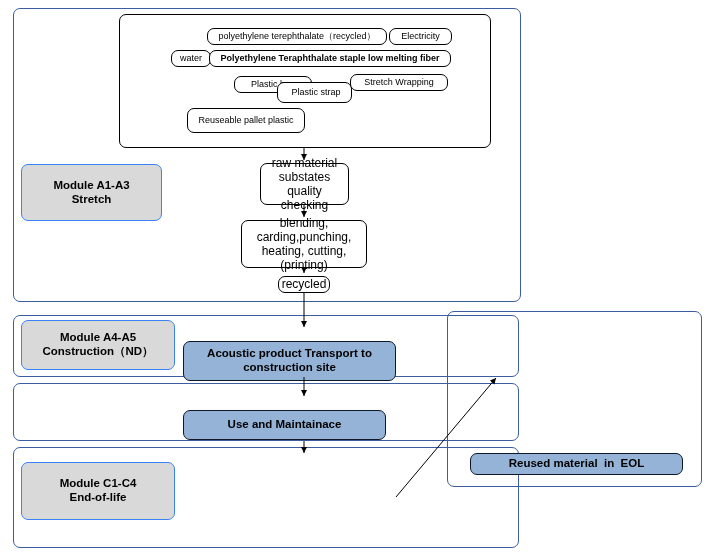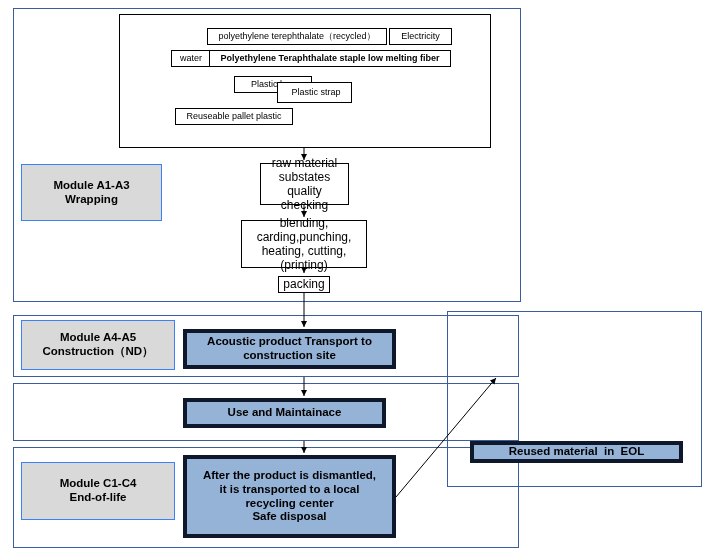--- a/index.html
+++ b/index.html
@@ -18,20 +18,21 @@
     background: #ffffff;
   }
   .box {
     position: absolute;
     box-sizing: border-box;
     display: flex;
     align-items: center;
     justify-content: center;
     text-align: center;
     line-height: 1.18;
+    border-radius: 7px;
   }
   
   .panel {
     border: 1px solid #3b5c9e;
     background: transparent;
   }
   
   .matbox {
     border: 1px solid #000000;
     background: #ffffff;
@@ -54,25 +55,26 @@
     background: #d9d9d9;
     border: 1px solid #3b82f6;
     font-weight: bold;
     font-size: 11.5px;
     color: #000;
     flex-direction: column;
   }
   .module span { display: block; }
   .bluebox {
     background: #95b3d7;
-    border: 4px solid #0f172a;
+    border: 1px solid #0f172a;
     font-weight: bold;
     font-size: 11.5px;
     color: #000;
     flex-direction: column;
+    margin-top: 12px;
   }
   .bluebox span { display: block; }
   svg.arrows {
     position: absolute;
     left: 0;
     top: 0;
     width: 715px;
     height: 556px;
     pointer-events: none;
   }
@@ -91,32 +93,33 @@
   <div class="box matbox" style="left:389px; top:28px; width:63px; height:17px;">Electricity</div>
 
   <div class="box matbox" style="left:171px; top:50px; width:40px; height:17px;">water</div>
 
   <div class="box matbox" style="left:209px; top:50px; width:242px; height:17px;font-weight:bold;">Polyethylene Teraphthalate staple low melting fiber</div>
 
   <div class="box matbox" style="left:206px; top:76px; width:78px; height:17px;margin-left:28px;">Plastic bag</div>
 
   <div class="box matbox" style="left:277px; top:82px; width:75px; height:21px;padding-left:6px;">Plastic strap</div>
 
+  <div class="box matbox" style="left:350px; top:74px; width:98px; height:17px;">Stretch Wrapping</div>
 
-  <div class="box matbox" style="left:175px; top:108px; width:118px; height:17px;">Reuseable pallet plastic</div>
+  <div class="box matbox" style="left:187px; top:108px; width:118px; height:25px;">Reuseable pallet plastic</div>
 
   <div class="box procbox" style="left:260px; top:163px; width:89px; height:42px; white-space:pre-line;">raw material
 substates quality
 checking</div>
 
   <div class="box procbox" style="left:241px; top:220px; width:126px; height:48px; white-space:pre-line;">blending,
 carding,punching,
 heating, cutting,(printing)</div>
 
-  <div class="box procbox" style="left:278px; top:276px; width:52px; height:17px;">packing</div>
+  <div class="box procbox" style="left:278px; top:276px; width:52px; height:17px;">recycled</div>
 
   <div class="box panel" style="left:13px; top:315px; width:506px; height:62px;"></div>
 
   <div class="box module" style="left:21px; top:320px; width:154px; height:50px;">
     <span>Module A4-A5</span>
     <span>Construction（ND）</span>
   </div>
 
   <div class="box bluebox" style="left:183px; top:329px; width:213px; height:40px;">
     <span>Acoustic product Transport to</span>
@@ -130,37 +133,31 @@
     <span>Use and Maintainace</span>
   </div>
 
   <div class="box panel" style="left:13px; top:447px; width:506px; height:101px;"></div>
 
   <div class="box module" style="left:21px; top:462px; width:154px; height:58px;">
     <span>Module C1-C4</span>
     <span>End-of-life</span>
   </div>
 
-  <div class="box bluebox" style="left:183px; top:455px; width:213px; height:83px;">
-    <span>After the product is dismantled,</span>
-    <span>it is transported to a local</span>
-    <span>recycling center</span>
-    <span>Safe disposal</span>
-  </div>
 
   <div class="box panel" style="left:447px; top:311px; width:255px; height:176px;"></div>
 
 
   <div class="box bluebox" style="left:470px; top:441px; width:213px; height:22px;">
     <span>Reused material&nbsp; in&nbsp; EOL</span>
   </div>
 
   <div class="box module" style="left:21px; top:164px; width:141px; height:57px; background:#d9d9d9;">
     <span>Module A1-A3</span>
-    <span>Wrapping</span>
+    <span>Stretch</span>
   </div>
 
   <svg class="arrows" viewBox="0 0 715 556">
     <defs>
       <marker id="ah" markerWidth="8" markerHeight="8" refX="6" refY="3" orient="auto" markerUnits="strokeWidth">
         <path d="M0,0 L6,3 L0,6 z" fill="#000"></path>
       </marker>
     </defs>
 
     <line x1="304" y1="148" x2="304" y2="160" stroke="#000" stroke-width="1" marker-end="url(#ah)"></line>

